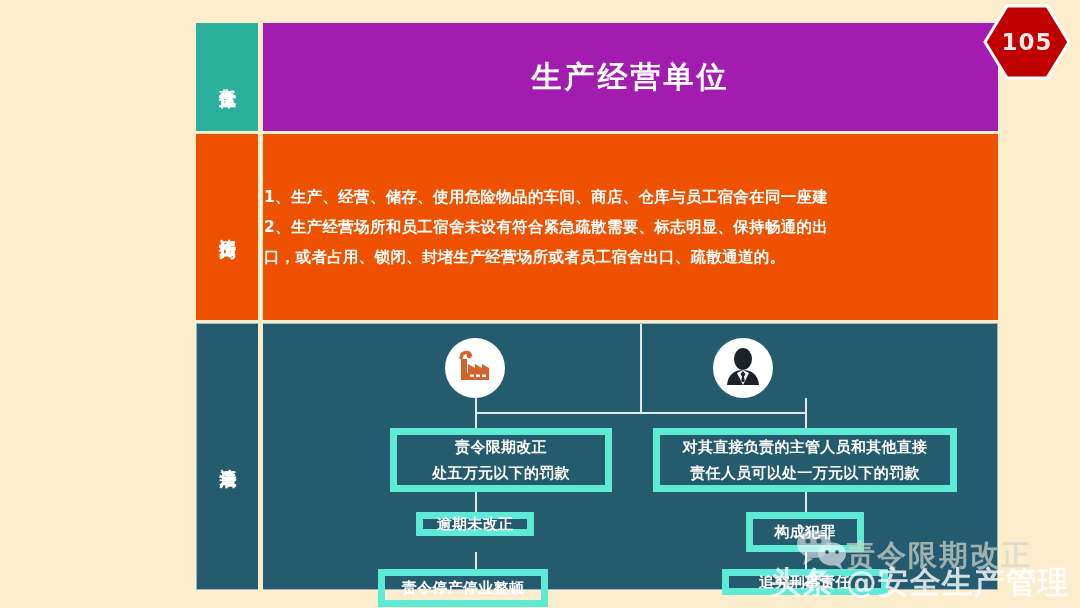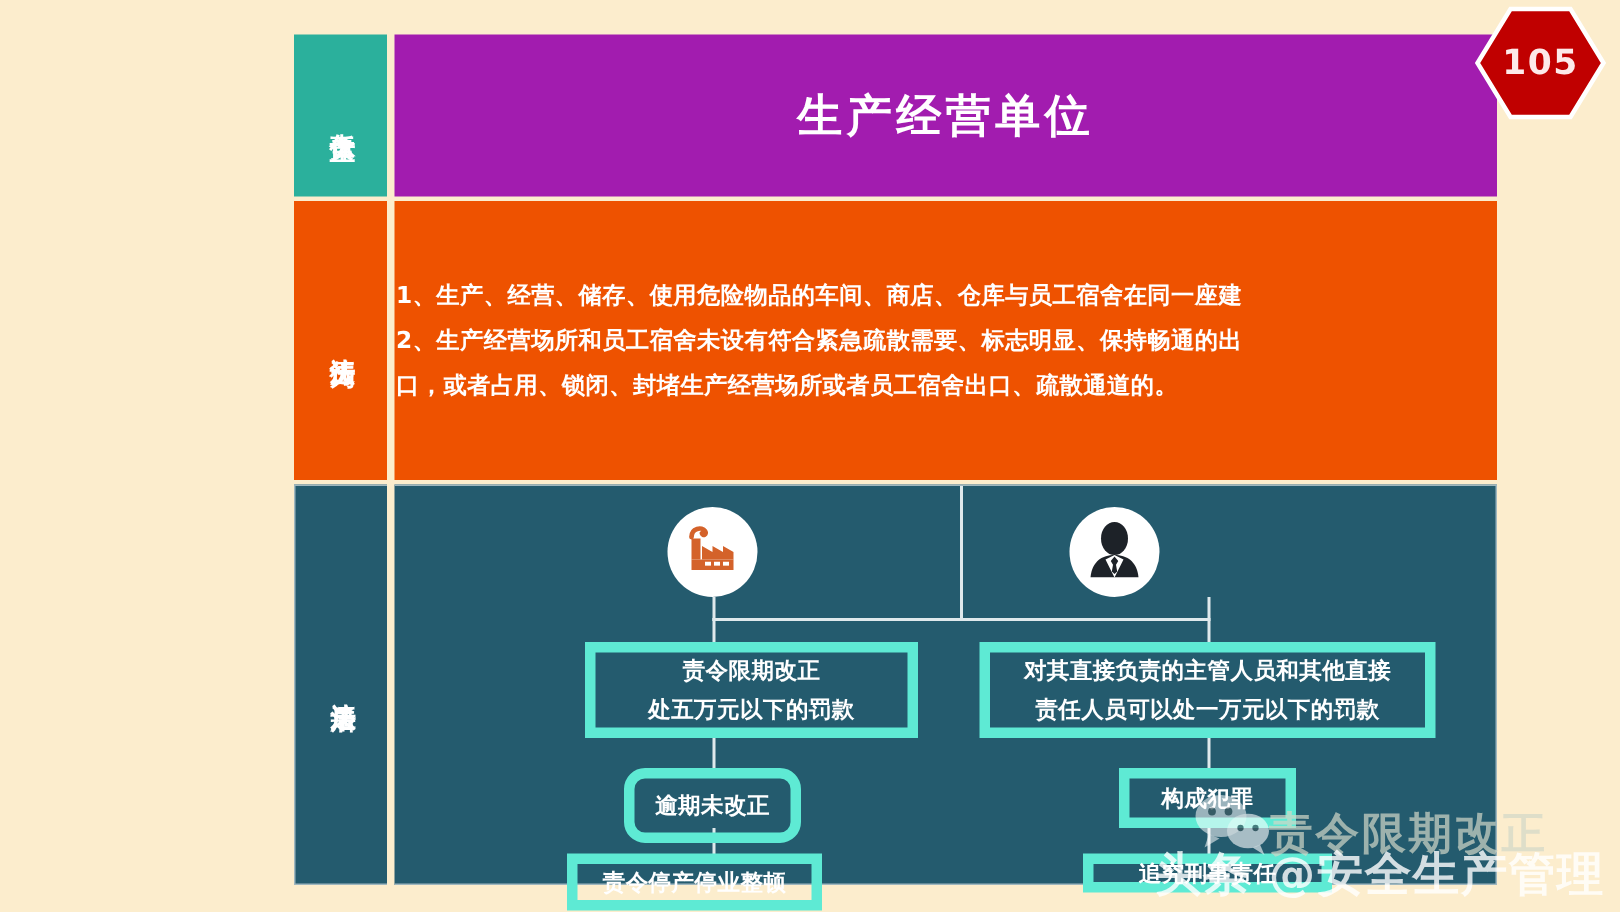--- a/index.html
+++ b/index.html
@@ -160,21 +160,21 @@
                 <path d="M20 24 L17.5 27 L19 29.5 L18.2 34 L20 35.6 L21.8 34 L21 29.5 L22.5 27 Z" fill="#1d2228"></path>
               </svg>
             </span>
           </div>
 
           <div class="box" style="left:127px;top:104px;width:222px;height:64px;">
             <span>责令限期改正</span>
             <span>处五万元以下的罚款</span>
           </div>
 
-          <div class="box small" style="left:153px;top:188px;width:118px;height:50px;border-radius:14px;">
+          <div class="box small" style="left:153px;top:188px;width:118px;height:24px;">
             <span>逾期未改正</span>
           </div>
 
           <div class="box small" style="left:115px;top:245px;width:170px;height:38px;">
             <span>责令停产停业整顿</span>
           </div>
 
           <div class="box" style="left:390px;top:104px;width:304px;height:64px;">
             <span>对其直接负责的主管人员和其他直接</span>
             <span>责任人员可以处一万元以下的罚款</span>

